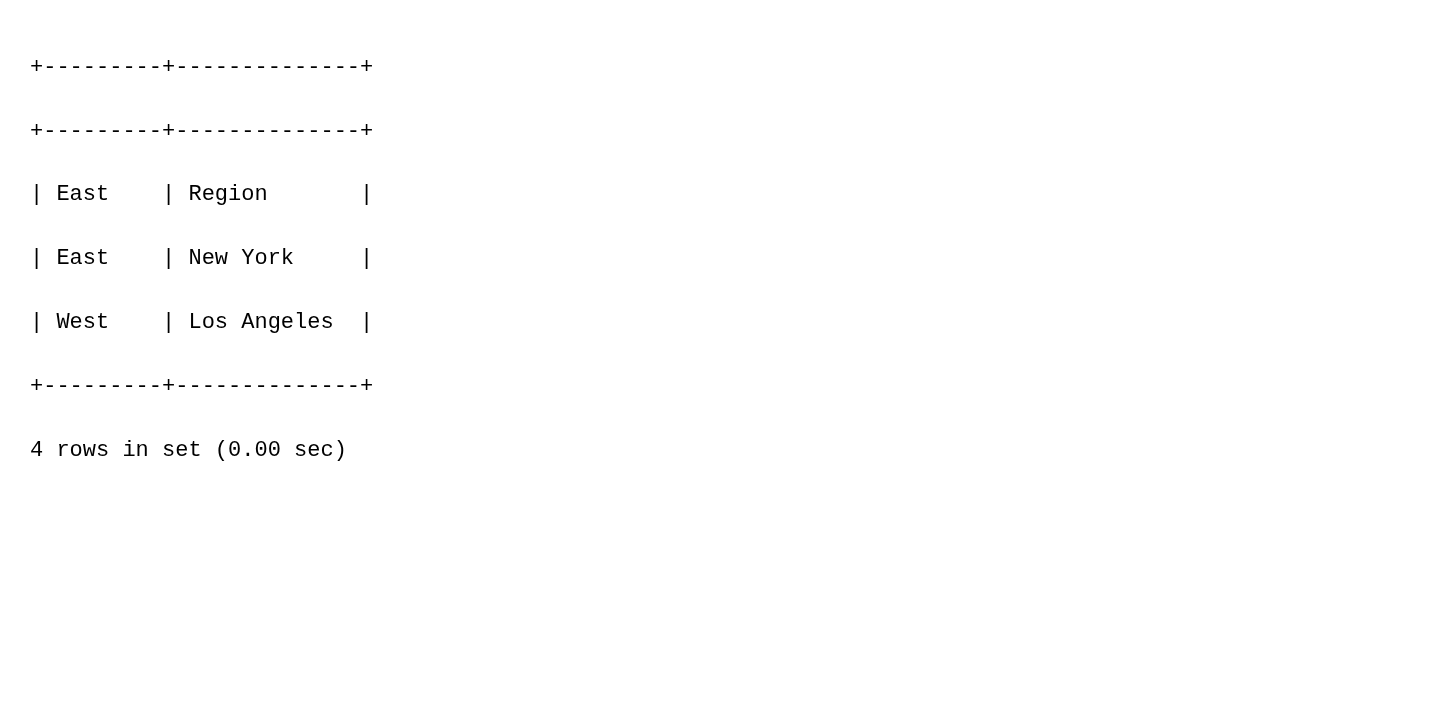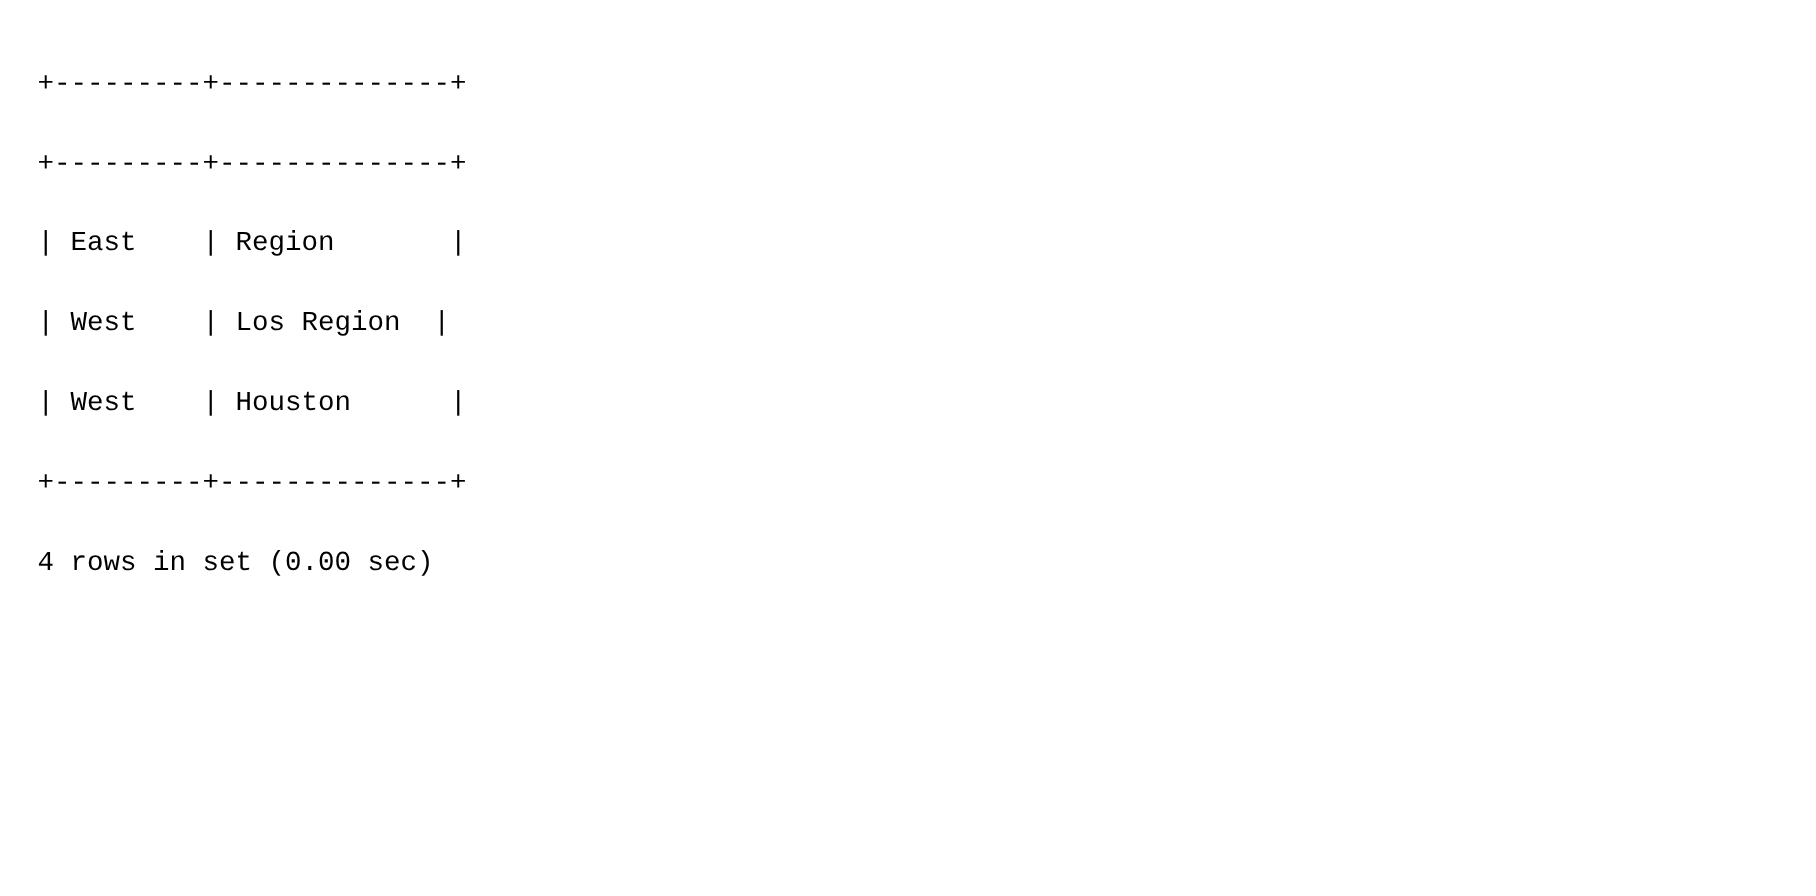--- a/index.html
+++ b/index.html
@@ -28,22 +28,22 @@
       display: block;
     }
   </style>
 </head>
 <body>
 
 <div class="terminal-content">
 <span class="line">+---------+--------------+</span>
 <span class="line">+---------+--------------+</span>
 <span class="line">| East    | Region       |</span>
-<span class="line">| West    | Los Region  |</span>
-<span class="line">| West    | Houston      |</span>
+<span class="line">| East    | New York     |</span>
+<span class="line">| West    | Los Angeles  |</span>
 <span class="line">+---------+--------------+</span>
 <span class="line">4 rows in set (0.00 sec)</span>
 <span class="line"> </span>
 
 
 
 
 
 
 

